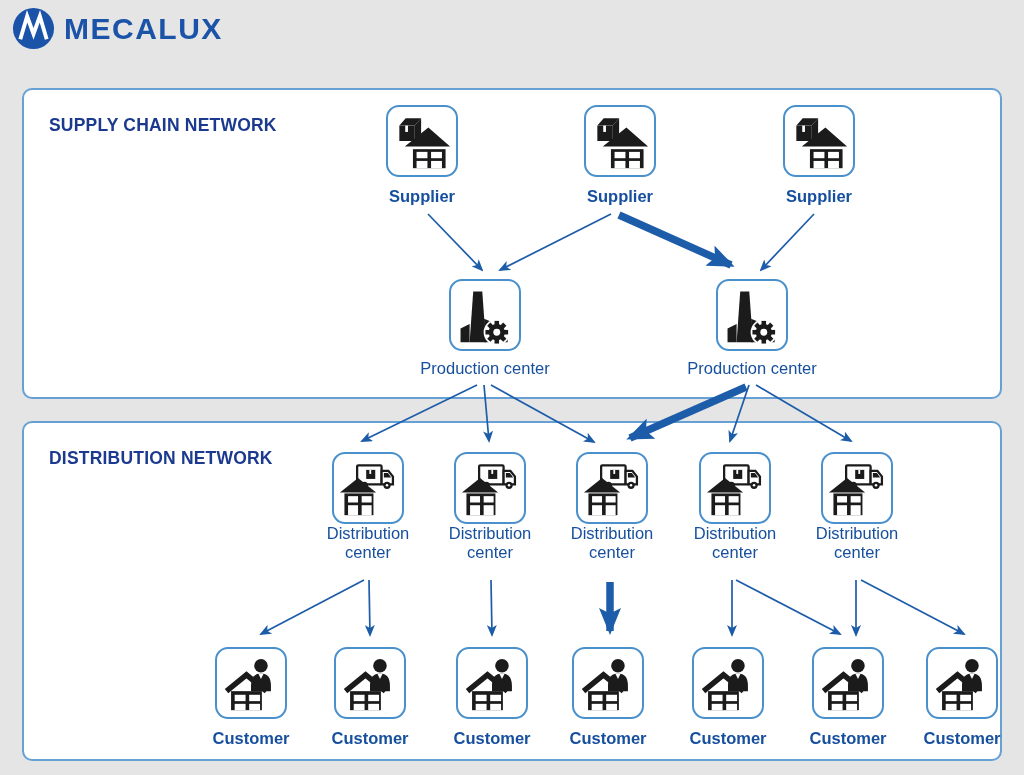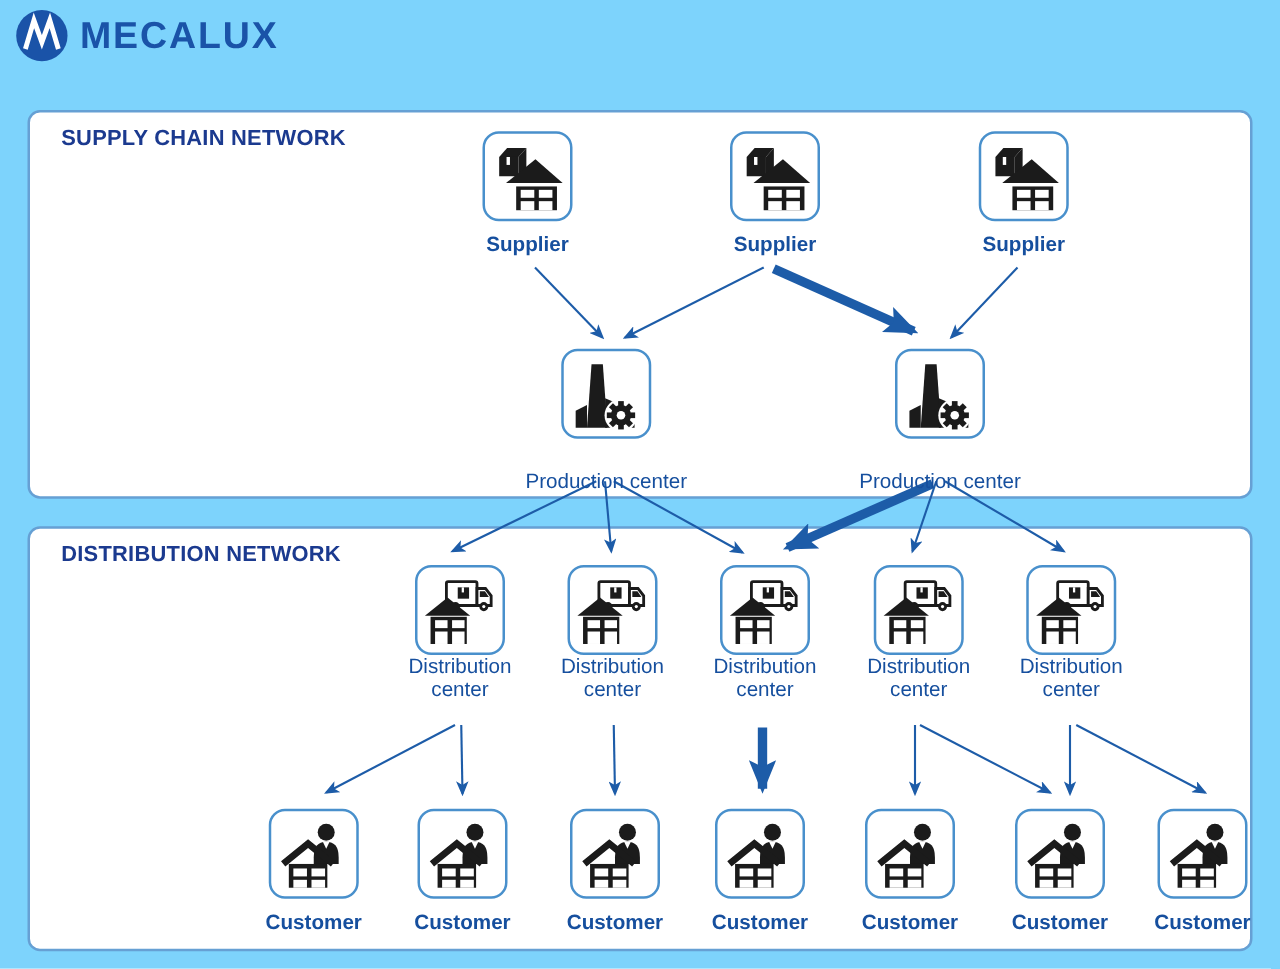--- a/index.html
+++ b/index.html
@@ -1,40 +1,40 @@
 <!DOCTYPE html>
 <html><head>
 <meta charset="utf-8">
 <style>
   html,body{margin:0;padding:0;background:#fff;}
-  #stage{position:relative;width:1024px;height:775px;background:#7dd3fc;overflow:hidden;
+  #stage{position:relative;width:1024px;height:775px;background:#e5e5e5;overflow:hidden;
          font-family:"Liberation Sans",sans-serif;}
   
   .brand{position:absolute;left:12px;top:7px;display:flex;align-items:center;gap:9px;}
   .brand-mark{width:43px;height:43px;}
   .brand-text{font-size:30px;font-weight:bold;color:#1a53a8;letter-spacing:1.5px;}
   
   .panel{position:absolute;border:2px solid #66a0d4;border-radius:10px;background:#fff;box-sizing:border-box;}
   #panel-supply{left:22px;top:88px;width:980px;height:311px;}
   #panel-dist{left:22px;top:421px;width:980px;height:340px;}
-  .panel-title{position:absolute;left:25px;top:10px;font-size:17.5px;font-weight:bold;
+  .panel-title{position:absolute;left:25px;top:25px;font-size:17.5px;font-weight:bold;
                color:#1b3a8f;letter-spacing:.2px;}
   
   #arrows{position:absolute;left:0;top:0;pointer-events:none;}
   .edge{stroke:#1d5ca8;fill:none;}
   .edge.thin{stroke-width:1.7px;}
   .edge.thick{stroke-width:7.5px;}
   
   #nodes{position:absolute;left:0;top:0;width:1024px;height:775px;pointer-events:none;}
   .node{position:absolute;text-align:center;}
   .iconbox{width:72px;height:72px;margin:0 auto;border:2.2px solid #4990cc;border-radius:13px;
            background:#fff;box-sizing:border-box;display:flex;align-items:center;justify-content:center;}
   .nicon{width:58px;height:58px;display:block;}
   .nlabel{font-size:16.5px;line-height:19px;color:#164f9e;margin-top:10px;}
-  .node.production .nlabel{white-space:nowrap;margin-top:25px;}
+  .node.production .nlabel{white-space:nowrap;margin-top:8px;}
   .node.distribution .nlabel{margin-top:0;}
   .node.supplier .nlabel,.node.customer .nlabel{white-space:nowrap;font-weight:bold;}
   .hiddefs{position:absolute;width:0;height:0;overflow:hidden;}
 </style>
 </head>
 <body>
 
 <div id="stage">
 
   <header class="brand">

